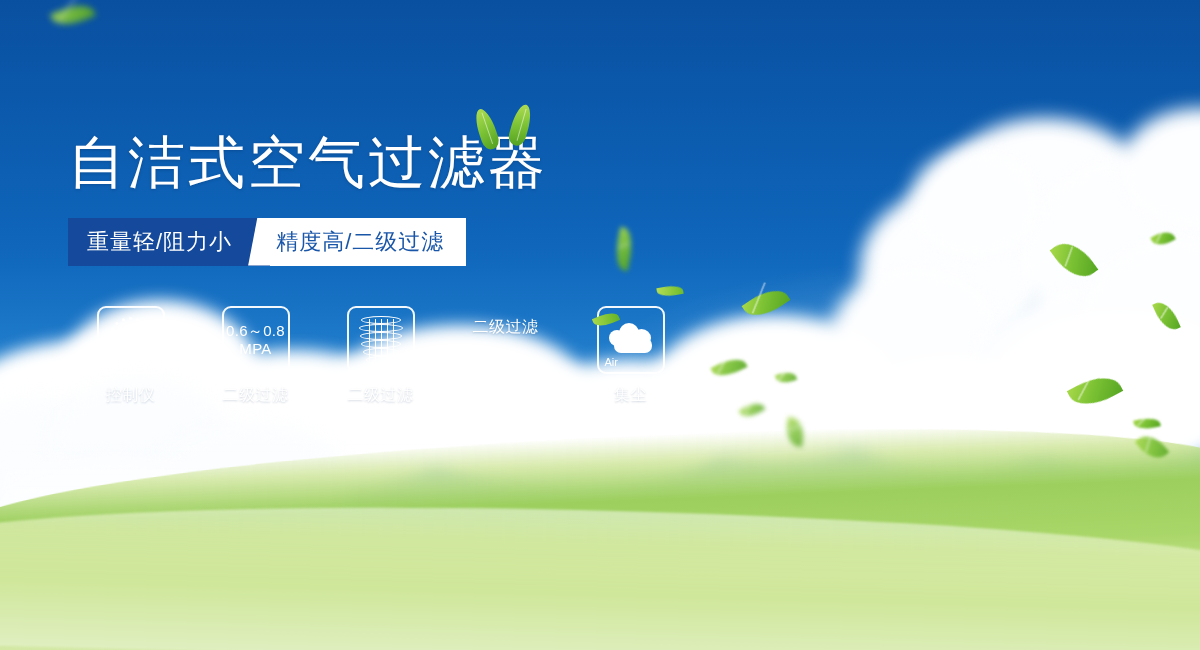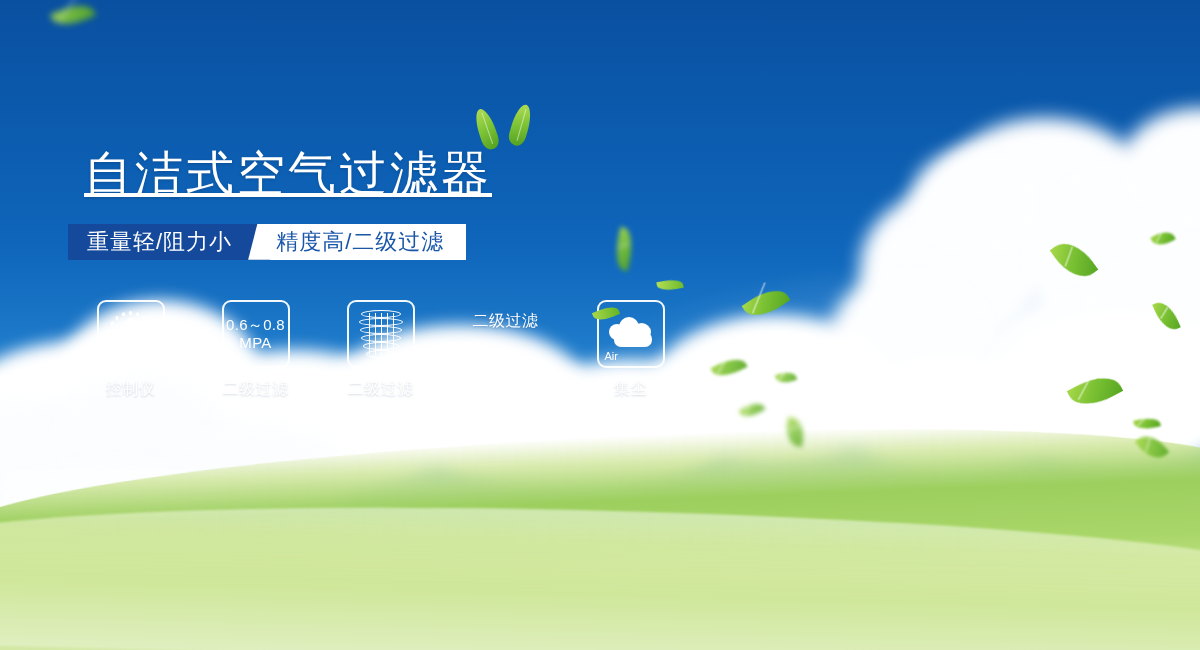--- a/index.html
+++ b/index.html
@@ -122,28 +122,27 @@
   
   .content {
     position: absolute;
     left: 68px;
     top: 132px;
     width: 680px;
   }
 
   .title {
     color: #ffffff;
-    font-size: 48px;
+    font-size: 57px;
     line-height: 1.08;
     letter-spacing: 3px;
     font-weight: 400;
-    margin: 16px;
+    margin: 0;
     white-space: nowrap;
     text-shadow: 0 1px 3px rgba(0,30,70,0.25);
-    text-decoration: underline;
   }
 
   .title-leaves {
     position: absolute;
     left: 404px;
     top: -32px;
     width: 72px;
     height: 52px;
   }
   .title-leaves .tl {
@@ -161,21 +160,21 @@
     left: 50%; top: 10%;
     width: 1.4px; height: 78%;
     background: rgba(255,255,255,0.5);
   }
 
   
   .subtitle {
     margin-top: 24px;
     display: flex;
     align-items: stretch;
-    height: 36px;
+    height: 48px;
     width: 398px;
     position: relative;
   }
   .sub-dark {
     background: #14499b;
     color: #ffffff;
     font-size: 22px;
     display: flex;
     align-items: center;
     padding: 0 17px 0 19px;

